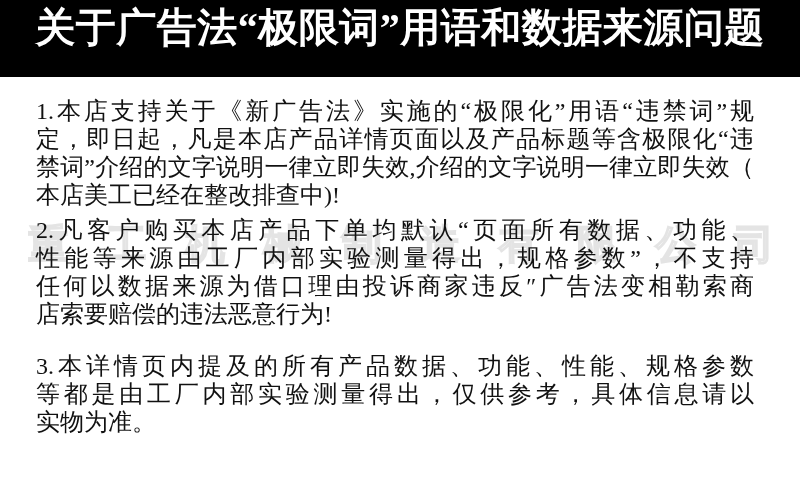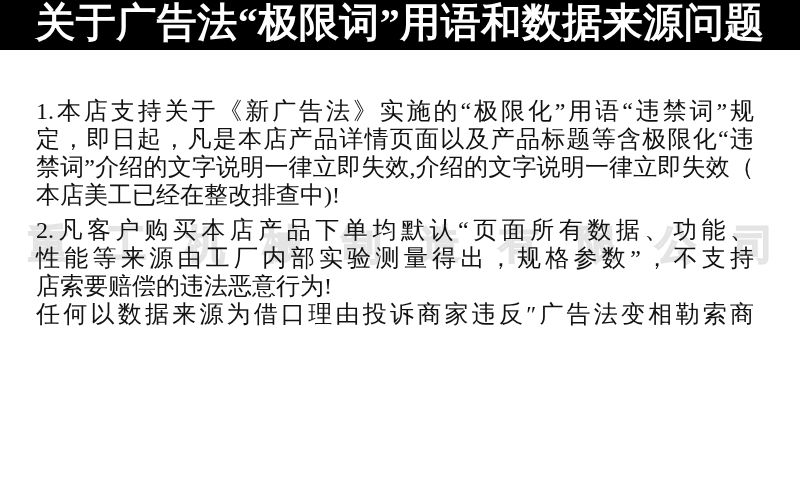--- a/index.html
+++ b/index.html
@@ -13,24 +13,24 @@
     height: 500px;
     background: #ffffff;
     overflow: hidden;
     font-family: "Liberation Serif", "DejaVu Serif", serif;
   }
   .banner {
     position: absolute;
     top: 0;
     left: 0;
     width: 800px;
-    height: 50px;
+    height: 77px;
     background: #000000;
     display: flex;
-    align-items: flex-end;
+    align-items: flex-start;
     justify-content: center;
   }
   .banner-title {
     margin: 0;
     color: #ffffff;
     font-size: 40px;
     font-weight: bold;
     letter-spacing: 0.5px;
     white-space: nowrap;
   }
@@ -95,19 +95,24 @@
     <section class="para para-1">
       <div class="line jline">1.本店支持关于《新广告法》实施的“极限化”用语“违禁词”规</div>
       <div class="line jline">定，即日起，凡是本店产品详情页面以及产品标题等含极限化“违</div>
       <div class="line jline">禁词”介绍的文字说明一律立即失效,介绍的文字说明一律立即失效（</div>
       <div class="line lline">本店美工已经在整改排查中)!</div>
     </section>
 
     <section class="para para-2">
       <div class="line jline">2.凡客户购买本店产品下单均默认“页面所有数据、功能、</div>
       <div class="line jline">性能等来源由工厂内部实验测量得出，规格参数”，不支持</div>
+      <div class="line jline">任何以数据来源为借口理由投诉商家违反″广告法变相勒索商</div>
       <div class="line lline">店索要赔偿的违法恶意行为!</div>
-      <div class="line jline">任何以数据来源为借口理由投诉商家违反″广告法变相勒索商</div>
     </section>
 
+    <section class="para para-3">
+      <div class="line jline">3.本详情页内提及的所有产品数据、功能、性能、规格参数</div>
+      <div class="line jline">等都是由工厂内部实验测量得出，仅供参考，具体信息请以</div>
+      <div class="line lline">实物为准。</div>
+    </section>
 
   </main>
 </div>
 
 </body></html>

